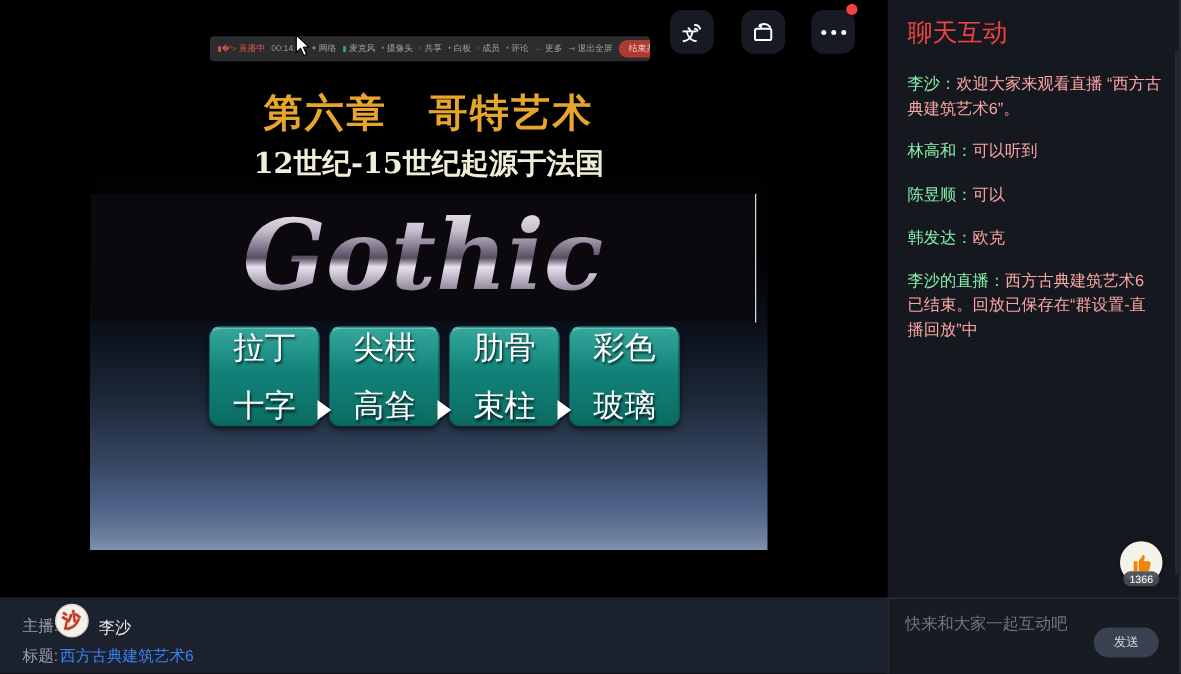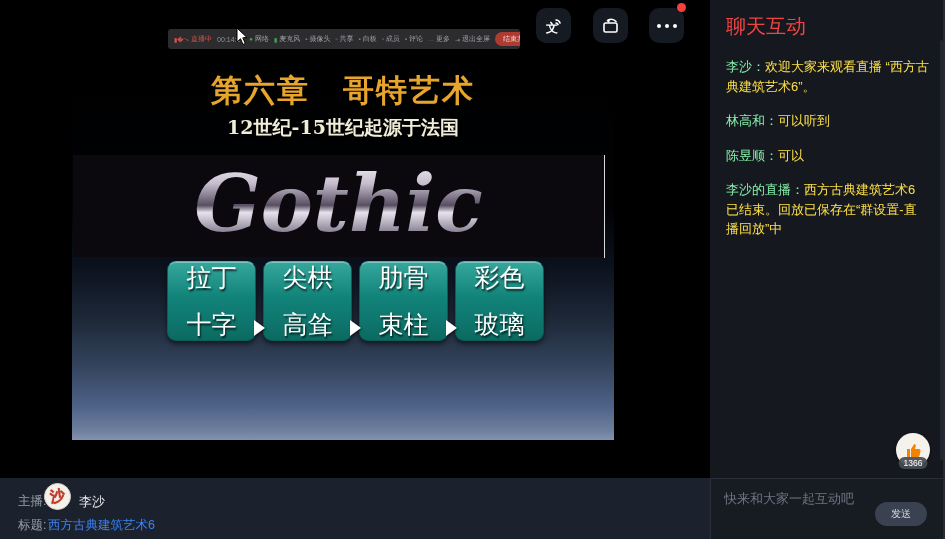--- a/index.html
+++ b/index.html
@@ -12,21 +12,21 @@
   .video-stage { position:relative; width:710px; height:478px; background:#000; overflow:hidden; }
 
   
   .slide { position:absolute; left:72px; top:40px; width:542px; height:400px;
     background:linear-gradient(180deg,#000 0%,#010204 42%,#0b111c 56%,#1d2838 70%,
                #35455f 82%,#50648a 92%,#71829f 98%,#8392ae 100%); }
   .slide-title { margin-top:30px; text-align:center; font-family:"DejaVu Serif",serif;
     font-size:31px; font-weight:bold; color:#E8A52E; letter-spacing:2px;
     text-shadow:1px 2px 2px rgba(0,0,0,.8); }
   .slide-subtitle { margin-top:3px; text-align:center; font-family:"DejaVu Serif",serif;
-    font-size:19px; font-weight:bold; color:#F0EDD9; text-shadow:1px 2px 2px rgba(0,0,0,.8); }
+    font-size:23px; font-weight:bold; color:#F0EDD9; text-shadow:1px 2px 2px rgba(0,0,0,.8); }
   .gothic-band { position:absolute; left:1px; top:115px; width:531px; height:102px;
     background:#0B090E; display:flex; align-items:center; justify-content:center; }
   .artifact-line { position:absolute; left:532px; top:115px; width:1px; height:103px;
     background:rgba(255,255,255,.85); }
 
   .flow-row { position:absolute; left:95px; top:221px; display:flex; gap:7px; }
   .flow-box { width:89px; height:80px; border-radius:9px;
     background:linear-gradient(180deg,#35a79c 0%,#128379 45%,#0e756c 78%,#0b6a61 100%);
     border:1px solid #0a5e56; border-top-color:#46b5ab;
     box-shadow:inset 0 1px 0 rgba(255,255,255,.35), 0 3px 5px rgba(0,0,0,.55);
@@ -78,21 +78,21 @@
   .stream-title { position:absolute; left:48px; top:39px; color:#3b82f6; font-size:12.5px; }
 
   
   .right-col { width:235px; display:flex; flex-direction:column; background:#15181E;
     border-right:2px solid #262B33; }
   .chat-body { position:relative; flex:1; overflow:hidden; }
   .chat-header { padding:13px 0 0 16px; color:#ef4444; font-size:20px; }
   .msg-list { margin-top:17px; padding:0 14px 0 16px; }
   .msg { margin-bottom:15px; font-size:13px; line-height:1.5; word-break:break-all; }
   .msg .name { color:#86efac; }
-  .msg .text { color:#fde047; }
+  .msg .text { color:#fca5a5; }
   .chat-scrollbar { position:absolute; right:0; top:40px; width:3px; height:420px;
     background:#23272F; border-radius:2px; }
 
   .like-widget { position:absolute; right:13px; bottom:10px; width:34px; height:35px; }
   .like-circle { position:absolute; top:0; left:0; width:34px; height:34px; border-radius:50%;
     background:#F5F2EC; display:flex; align-items:center; justify-content:center;
     box-shadow:0 1px 3px rgba(0,0,0,.5); }
   .like-badge { position:absolute; bottom:-1px; left:50%; transform:translateX(-50%);
     background:rgba(70,75,82,.92); color:#fff; font-size:8.5px; line-height:10px;
     padding:1px 5px; border-radius:7px; }
@@ -250,20 +250,23 @@
         <div class="msg">
           <span class="name">李沙：</span><span class="text">欢迎大家来观看直播 “西方古典建筑艺术6”。</span>
         </div>
         <div class="msg">
           <span class="name">林高和：</span><span class="text">可以听到</span>
         </div>
         <div class="msg">
           <span class="name">陈昱顺：</span><span class="text">可以</span>
         </div>
         <div class="msg">
+          <span class="name">韩发达：</span><span class="text">欧克</span>
+        </div>
+        <div class="msg">
           <span class="name">李沙的直播：</span><span class="text">西方古典建筑艺术6 已结束。回放已保存在“群设置-直播回放”中</span>
         </div>
       </div>
 
       <div class="chat-scrollbar"></div>
 
       <div class="like-widget">
         <span class="like-circle">
           <svg width="18" height="18">
             <path d="M3 8 h3 v8 H3 z M7 16 h6.5 c1 0 1.8-.7 2-1.6 l1-4.4 c.2-1-.6-2-1.7-2 H11 l.8-3.2 c.2-1-.5-1.9-1.5-1.9 L7 8 z" fill="#F08300"></path>

